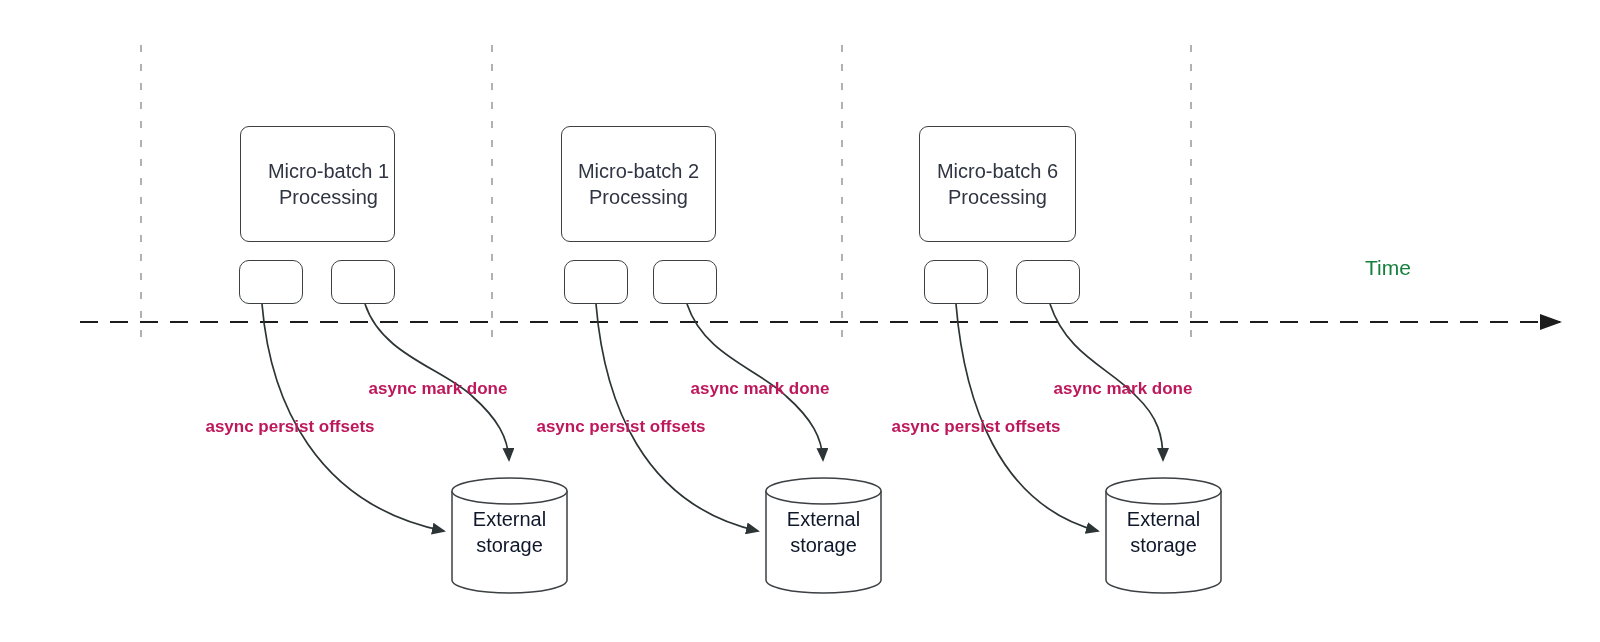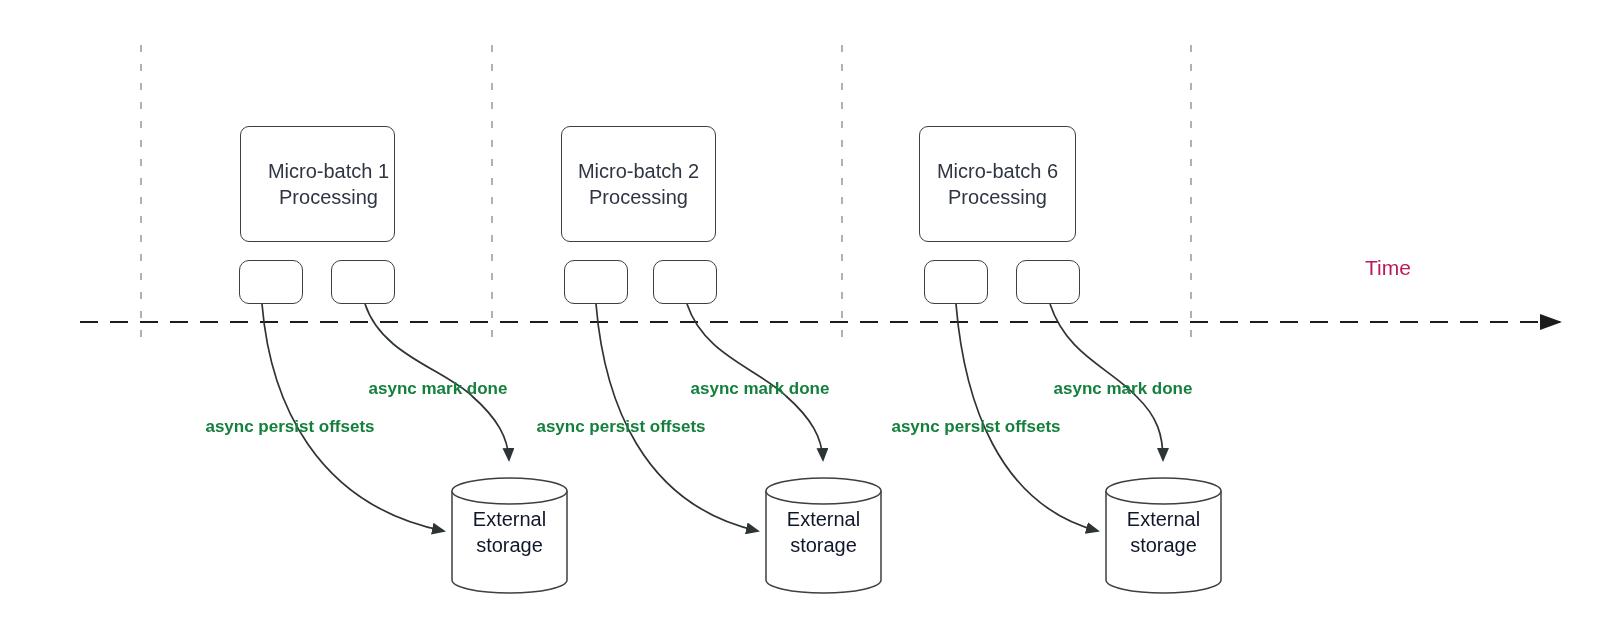--- a/index.html
+++ b/index.html
@@ -12,30 +12,30 @@
     position:absolute;box-sizing:border-box;
     border:1.5px solid #3c4043;border-radius:9px;background:#ffffff;
     display:flex;align-items:center;justify-content:center;text-align:center;
     color:#2f3542;font-size:20px;line-height:26px;white-space:pre-line;
   }
   .task-box{
     position:absolute;box-sizing:border-box;width:64px;height:44px;
     border:1.5px solid #3c4043;border-radius:10px;background:#ffffff;
   }
   .arrow-label{
-    position:absolute;font-weight:bold;font-size:17px;color:#15803d;
+    position:absolute;font-weight:bold;font-size:17px;color:#be185d;
     text-align:center;white-space:nowrap;
   }
   .storage-label{
     position:absolute;width:115px;text-align:center;color:#0f172a;
     font-size:20px;line-height:26px;white-space:pre-line;
   }
   .time-label{
     position:absolute;left:1352px;top:256px;width:72px;text-align:center;
-    color:#be185d;font-size:21px;
+    color:#15803d;font-size:21px;
   }
 </style>
 </head>
 <body>
 
 <div class="canvas">
 
   <svg class="lines-layer" width="1600" height="642" viewBox="0 0 1600 642">
     <defs>
       <marker id="arrowSmall" markerUnits="userSpaceOnUse" markerWidth="14" markerHeight="12" refX="12" refY="6" orient="auto">

